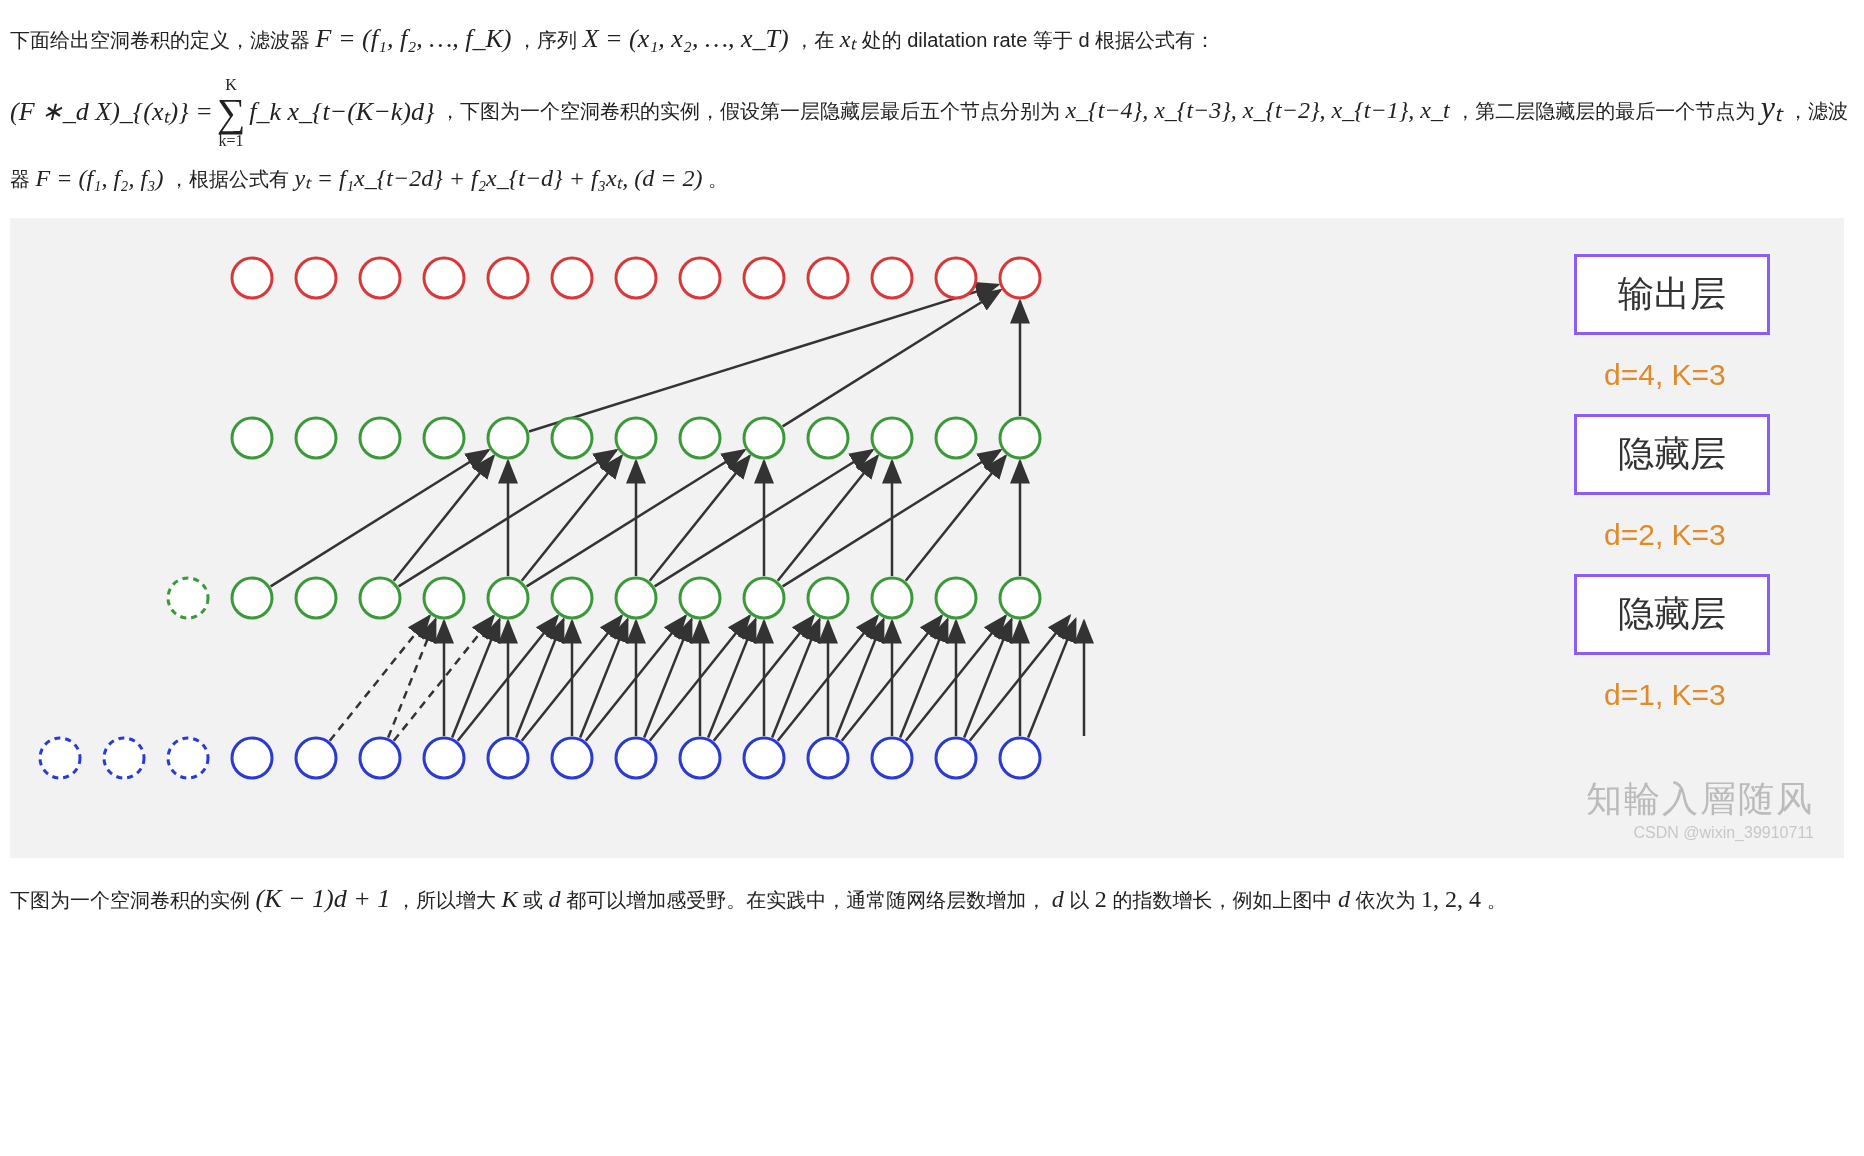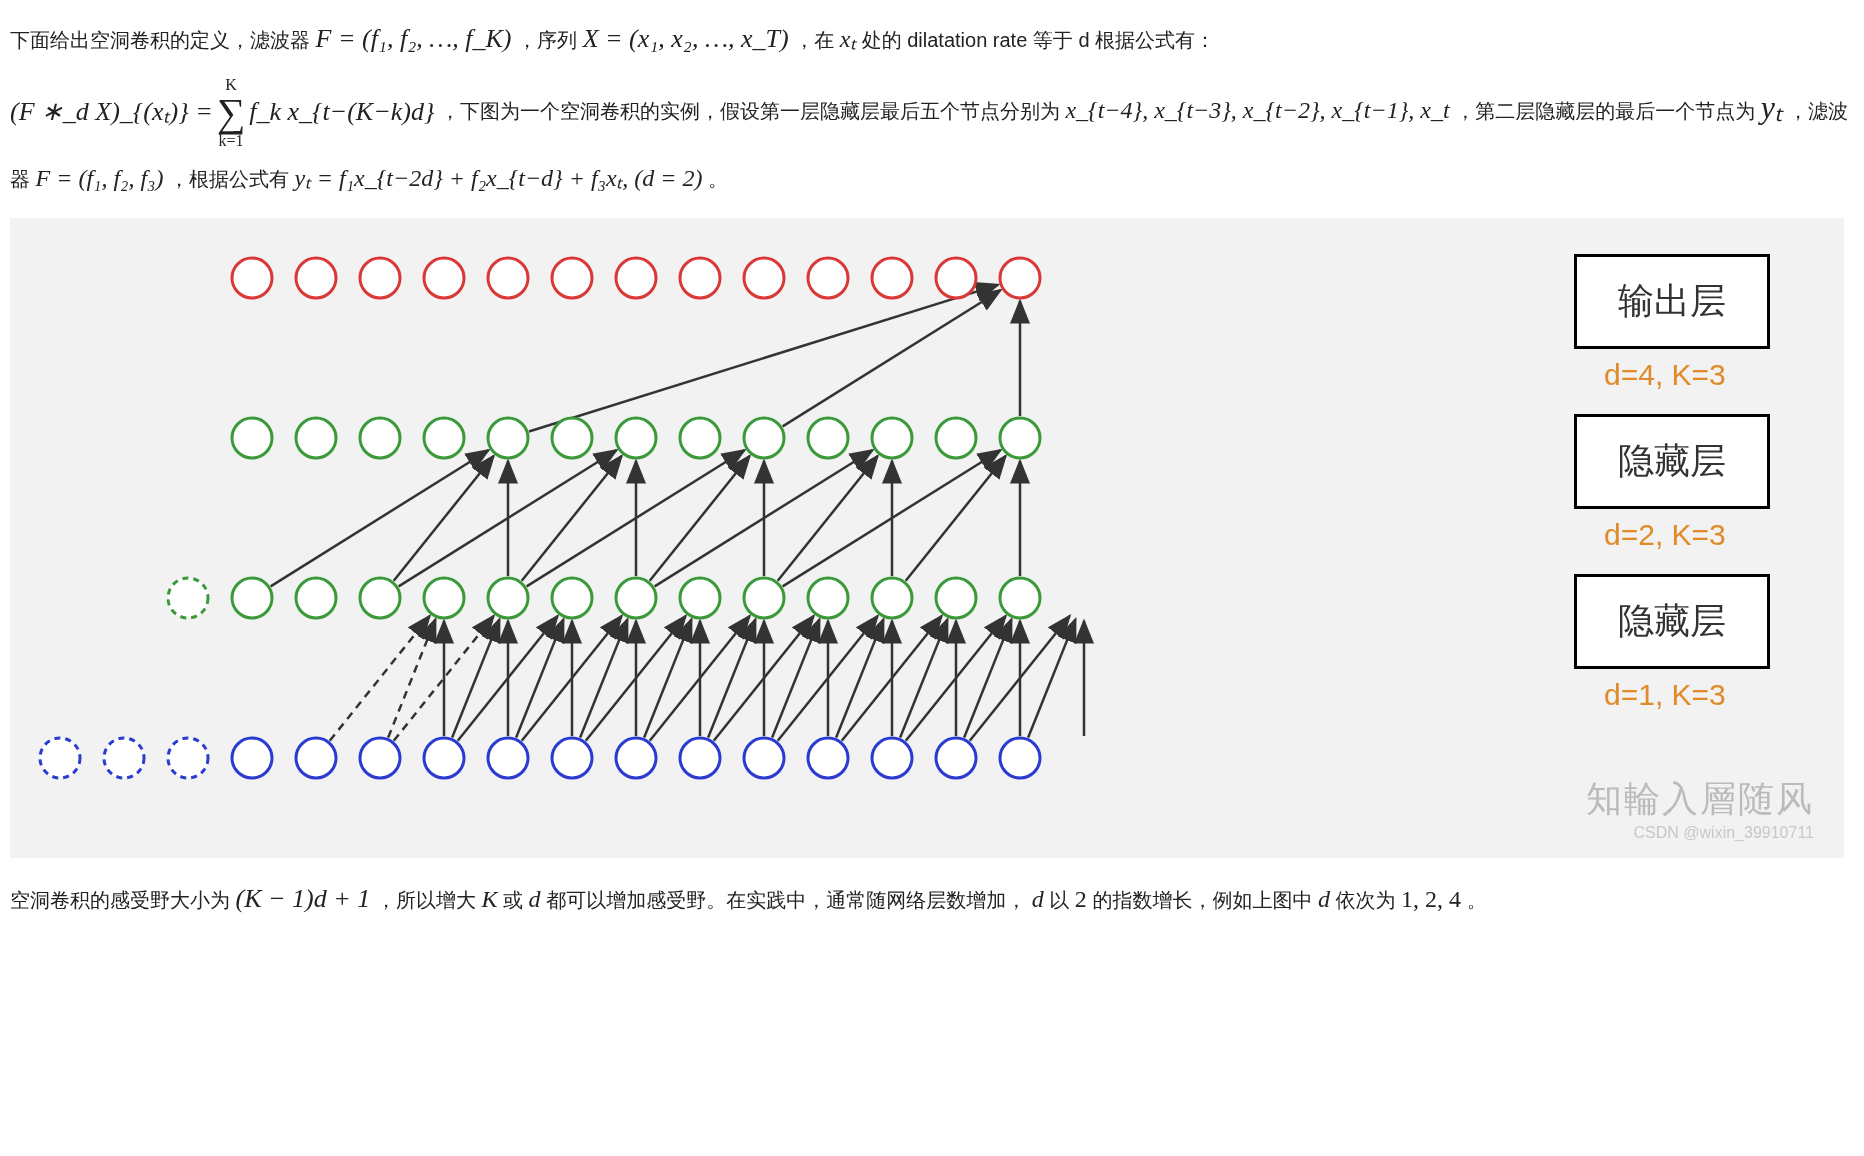--- a/index.html
+++ b/index.html
@@ -48,26 +48,26 @@
   }
   .right-col {
     position: absolute;
     top: 0;
     right: 20px;
     width: 310px;
     height: 640px;
   }
   .layer-label-box {
     position: absolute;
-    border: 3px solid #000000;
+    border: 3px solid #8b5cf6;
     background: #fff;
     font-size: 36px;
     color: #333;
     text-align: center;
-    padding: 12px 0;
+    padding: 5px 0;
     width: 190px;
     left: 60px;
   }
   .param-label {
     position: absolute;
     font-size: 30px;
     color: #e08a2a;
     left: 90px;
     text-align: right;
   }
@@ -242,21 +242,21 @@
       <div class="layer-label-box" style="top: 196px;">隐藏层</div>
       <div class="param-label" style="top: 290px;">d=2, K=3</div>
       <div class="layer-label-box" style="top: 356px;">隐藏层</div>
       <div class="param-label" style="top: 450px;">d=1, K=3</div>
     </div>
   <div class="watermark1">知輪入層随风</div>
   <div class="watermark2">CSDN @wixin_39910711</div>
 </div>
 
 <div class="para">
-  <span>空洞卷积的感受野大小为 </span>
+  <span>下图为一个空洞卷积的实例 </span>
   <span class="math" style="font-size:26px">(K − 1)d + 1</span>
   <span> ，所以增大 </span>
   <span class="math" style="font-size:24px">K</span>
   <span> 或 </span>
   <span class="math" style="font-size:24px">d</span>
   <span> 都可以增加感受野。在实践中，通常随网络层数增加， </span>
   <span class="math" style="font-size:24px">d</span>
   <span> 以 </span>
   <span class="math" style="font-size:24px;font-style:normal">2</span>
   <span> 的指数增长，例如上图中 </span>

